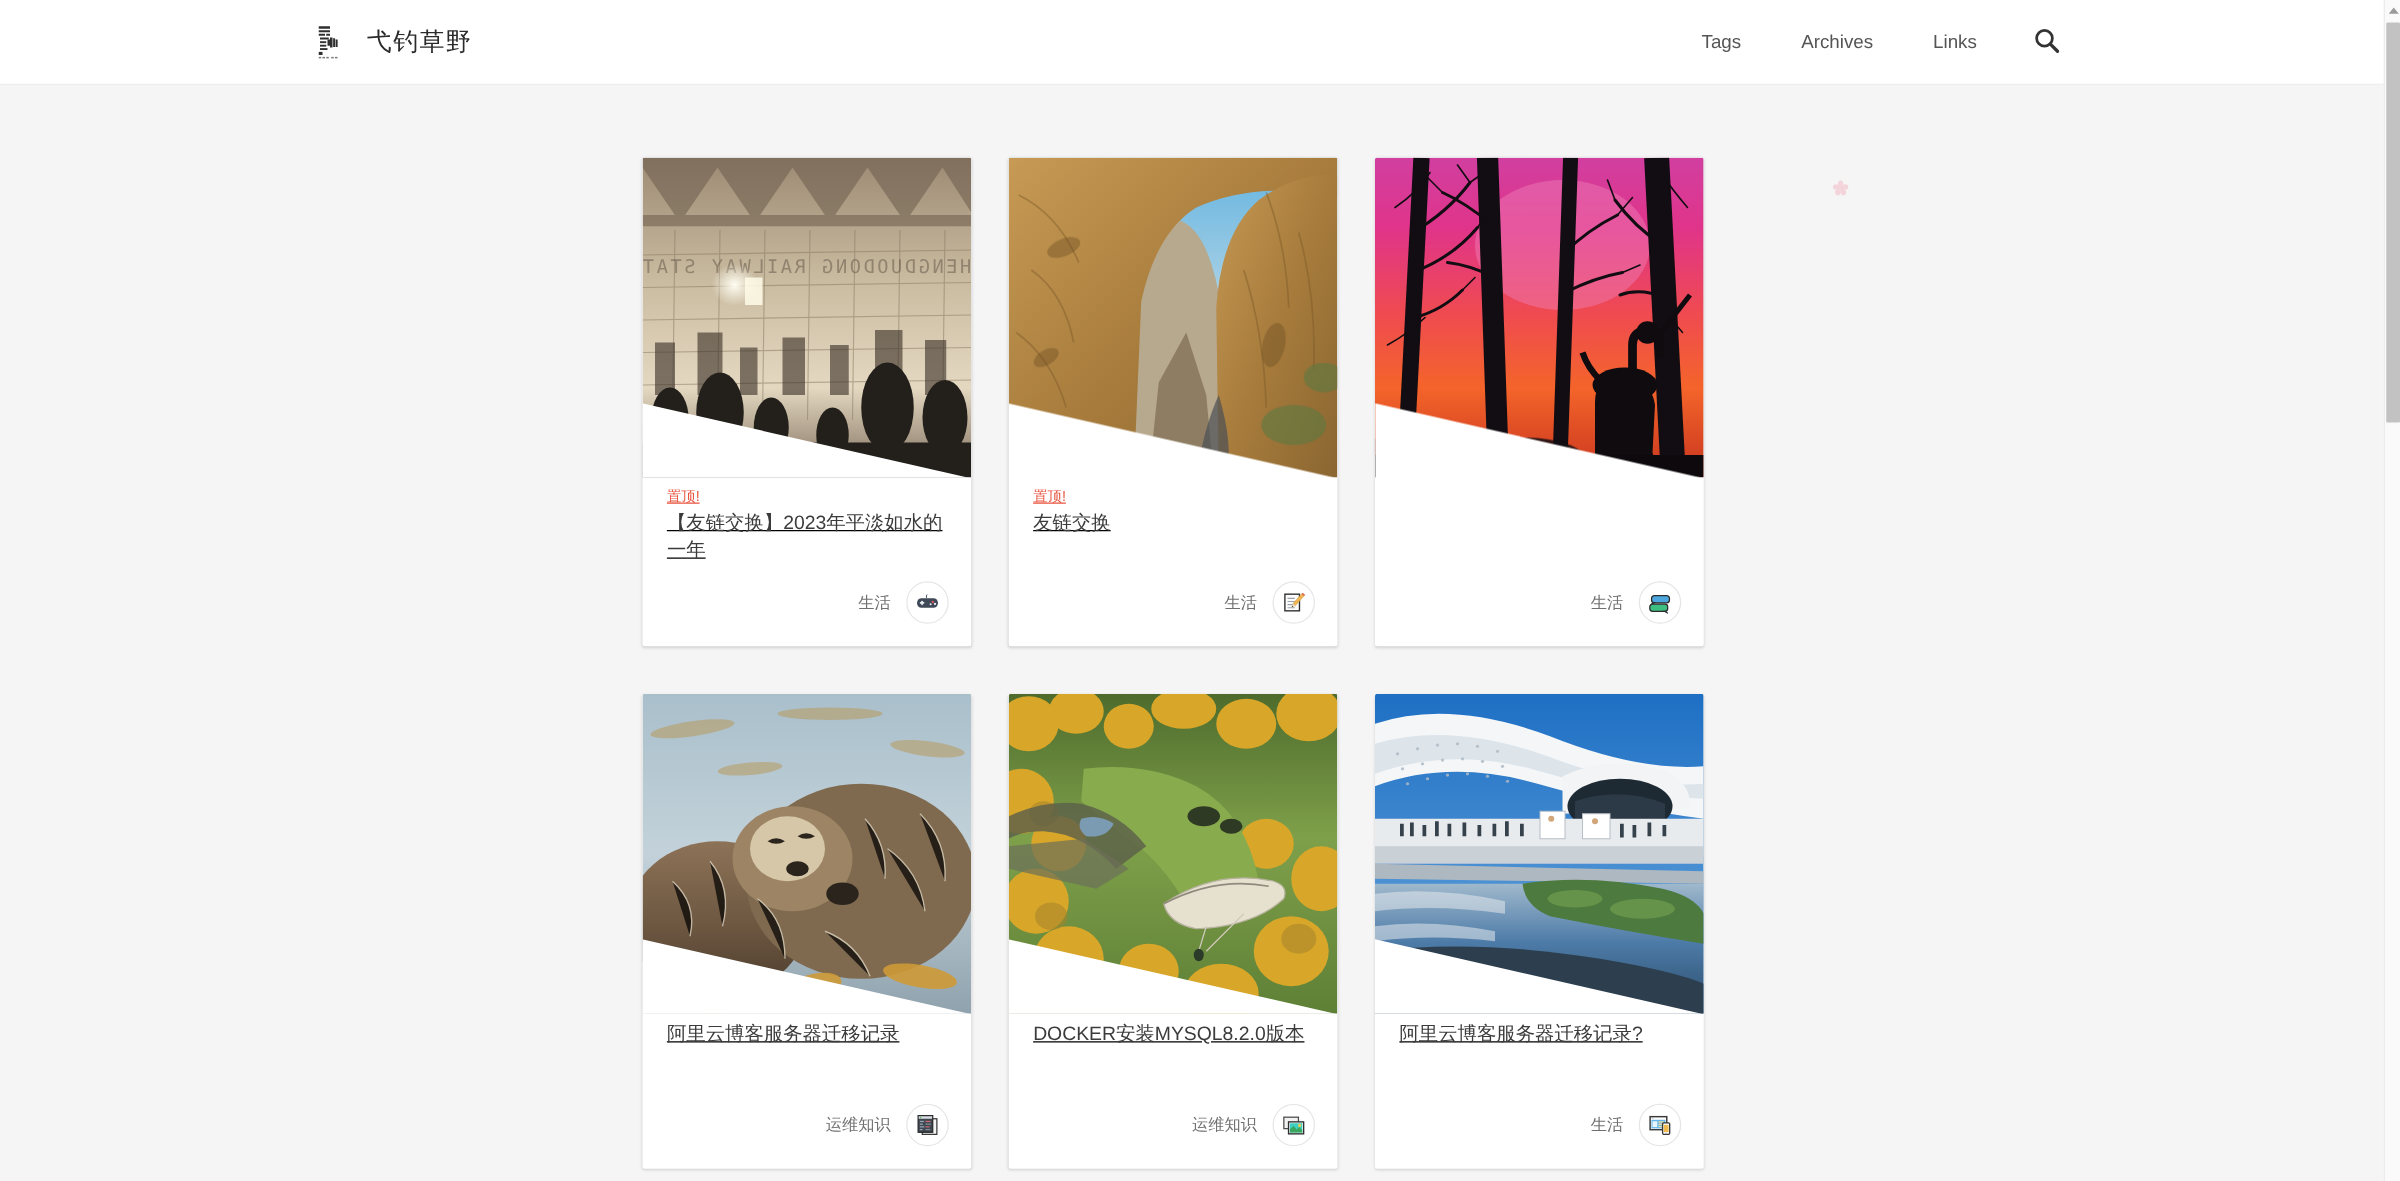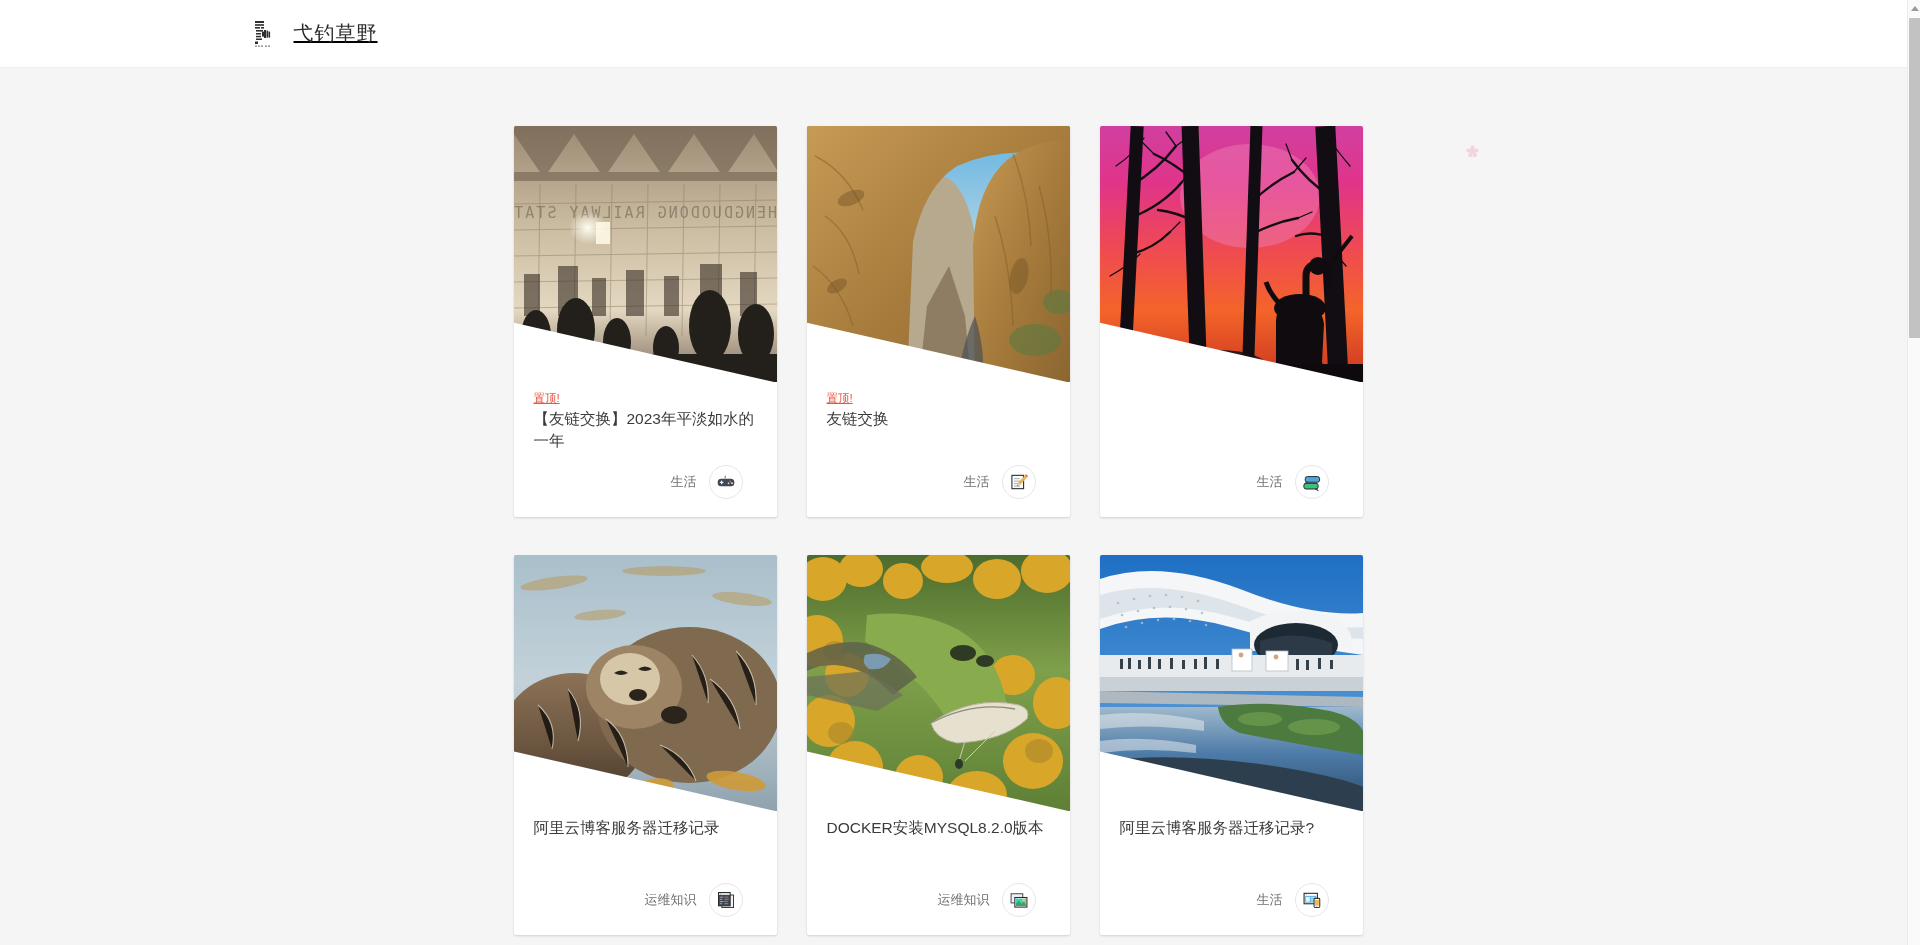--- a/index.html
+++ b/index.html
@@ -27,21 +27,20 @@
     width: 1907px;
   }
 
   .header-inner {
     width: 100%;
     max-width: 1440px;
     margin: 0 auto;
     padding: 0 18px;
     display: flex;
     justify-content: space-between;
-    text-decoration: underline;
   }
 
   .brand {
     display: flex;
     align-items: center;
     gap: 16px;
     text-decoration: none;
     cursor: pointer;
   }
 
@@ -141,20 +140,21 @@
     right: -2px;
     bottom: -1px;
     height: 78px;
     background: #ffffff;
     clip-path: polygon(0 22%, 100% 100%, 100% 100%, 0 100%);
   }
 
   .card-body {
     padding: 6px 20px 0 20px;
     min-height: 60px;
+    text-decoration: underline;
   }
 
   .pin-badge {
     display: inline-block;
     font-size: 11.5px;
     color: #e8543f;
     line-height: 1.2;
     margin-bottom: 2px;
     text-decoration: underline;
     text-decoration-color: #e8543f;
@@ -167,21 +167,21 @@
     color: #3b3b3b;
     font-weight: 400;
     word-break: break-word;
   }
 
   .card-footer {
     display: flex;
     align-items: center;
     justify-content: flex-end;
     gap: 12px;
-    padding: 12px 34px 18px 18px;
+    padding: 12px 18px 18px 18px;
     margin-top: auto;
   }
 
   .card-tag {
     font-size: 13px;
     color: #707070;
     white-space: nowrap;
   }
 
   .tag-icon-circle {
@@ -270,20 +270,33 @@
             <rect x="6" y="26.5" width="2" height="1.2"></rect>
             <rect x="9" y="26.5" width="2" height="1.2"></rect>
             <rect x="13" y="26.5" width="2" height="1.2"></rect>
             <rect x="16" y="26.5" width="2" height="1.2"></rect>
           </g>
         </svg>
       </span>
       <span class="brand-title">弋钓草野</span>
     </a>
 
+    <nav class="nav">
+      <a class="nav-link">Tags</a>
+      <a class="nav-link">Archives</a>
+      <a class="nav-link">Links</a>
+      <button class="search-btn">
+        <span>
+          <svg width="21" height="21" viewBox="0 0 21 21">
+            <circle cx="8.6" cy="8.6" r="6.3" fill="none" stroke="#333" stroke-width="2.2"></circle>
+            <line x1="13.3" y1="13.3" x2="19" y2="19" stroke="#333" stroke-width="2.6" stroke-linecap="round"></line>
+          </svg>
+        </span>
+      </button>
+    </nav>
 
   </div>
 </header>
 
 <main class="main-wrap">
   <section class="card-grid">
 
     <article class="post-card">
       <div class="card-thumb">
         <svg class="thumb-art" viewBox="0 0 263 256" preserveAspectRatio="xMidYMid slice">

